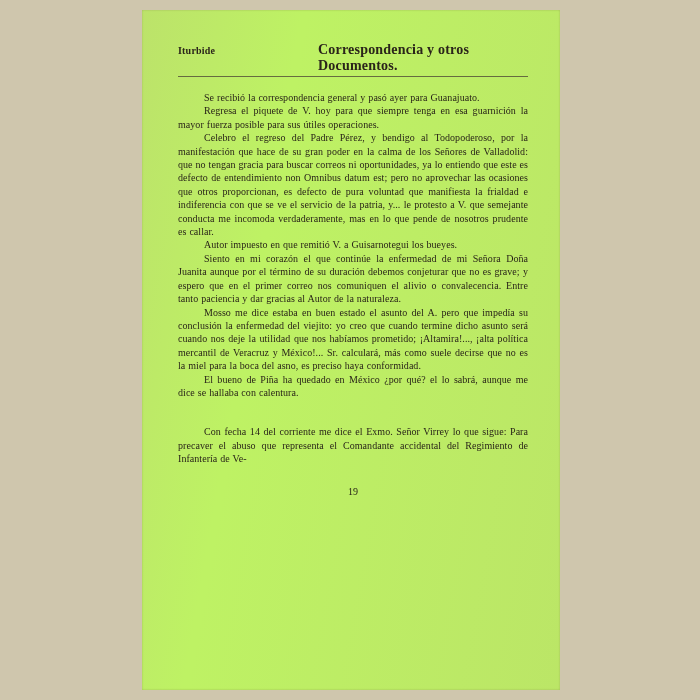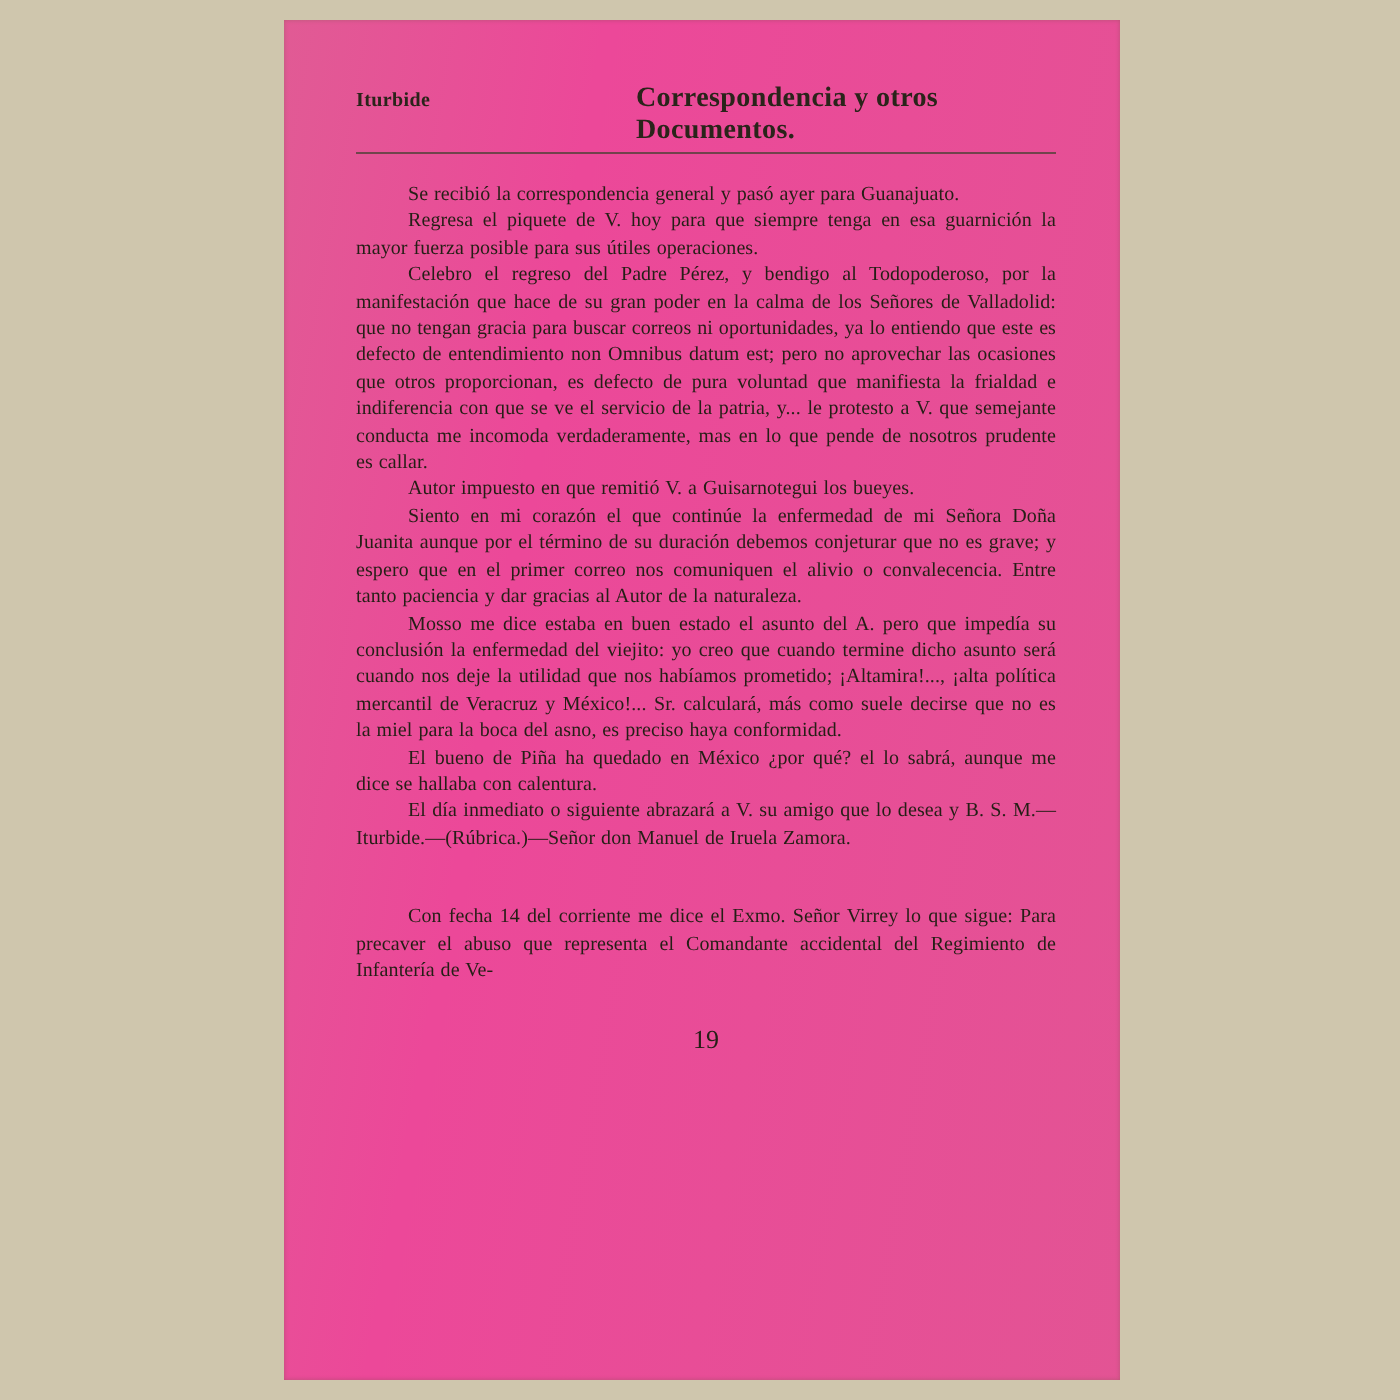--- a/index.html
+++ b/index.html
@@ -16,21 +16,21 @@
     height: 700px;
     background: #cfc6ad;
     overflow: hidden;
   }
   .paper {
     position: absolute;
     left: 142px;
     top: 10px;
     width: 418px;
     height: 680px;
-    background: #ec4899;
+    background: #bef264;
     box-shadow: 0 0 2px rgba(90,75,45,0.35) inset;
   }
   
   .paper::after {
     content: "";
     position: absolute;
     inset: 0;
     background:
       linear-gradient(100deg, rgba(180,165,130,0.20) 0%, rgba(210,200,172,0.0) 30%, rgba(170,155,118,0.14) 100%);
     pointer-events: none;
@@ -71,21 +71,21 @@
     line-height: 13.4px;
     letter-spacing: 0.05px;
     word-spacing: 0.4px;
     color: #251f16;
   }
   .gap-block {
     height: 26px;
   }
   .pagenum {
     text-align: center;
-    font-size: 13px;
+    font-size: 10px;
     margin-top: 20px;
     color: #251f16;
   }
 </style>
 </head>
 <body>
 
 <div id="page">
   <div class="paper">
     <div class="content">
@@ -97,21 +97,20 @@
       <hr class="rule">
 
       <div class="body-text">
         <p>Se recibió la correspondencia general y pasó ayer para Guanajuato.</p>
         <p>Regresa el piquete de V. hoy para que siempre tenga en esa guarnición la mayor fuerza posible para sus útiles operaciones.</p>
         <p>Celebro el regreso del Padre Pérez, y bendigo al Todopoderoso, por la manifestación que hace de su gran poder en la calma de los Señores de Valladolid: que no tengan gracia para buscar correos ni oportunidades, ya lo entiendo que este es defecto de entendimiento non Omnibus datum est; pero no aprovechar las ocasiones que otros proporcionan, es defecto de pura voluntad que manifiesta la frialdad e indiferencia con que se ve el servicio de la patria, y... le protesto a V. que semejante conducta me incomoda verdaderamente, mas en lo que pende de nosotros prudente es callar.</p>
         <p>Autor impuesto en que remitió V. a Guisarnotegui los bueyes.</p>
         <p>Siento en mi corazón el que continúe la enfermedad de mi Señora Doña Juanita aunque por el término de su duración debemos conjeturar que no es grave; y espero que en el primer correo nos comuniquen el alivio o convalecencia. Entre tanto paciencia y dar gracias al Autor de la naturaleza.</p>
         <p>Mosso me dice estaba en buen estado el asunto del A. pero que impedía su conclusión la enfermedad del viejito: yo creo que cuando termine dicho asunto será cuando nos deje la utilidad que nos habíamos prometido; ¡Altamira!..., ¡alta política mercantil de Veracruz y México!... Sr. calculará, más como suele decirse que no es la miel para la boca del asno, es preciso haya conformidad.</p>
         <p>El bueno de Piña ha quedado en México ¿por qué? el lo sabrá, aunque me dice se hallaba con calentura.</p>
-        <p>El día inmediato o siguiente abrazará a V. su amigo que lo desea y B. S. M.—Iturbide.—(Rúbrica.)—Señor don Manuel de Iruela Zamora.</p>
       </div>
 
       <div class="gap-block"></div>
 
       <div class="body-text">
         <p>Con fecha 14 del corriente me dice el Exmo. Señor Virrey lo que sigue: Para precaver el abuso que representa el Comandante accidental del Regimiento de Infantería de Ve-</p>
       </div>
 
       <div class="pagenum">19</div>
 

